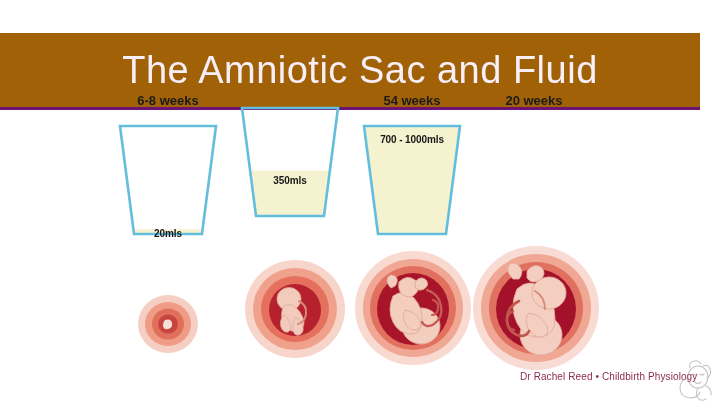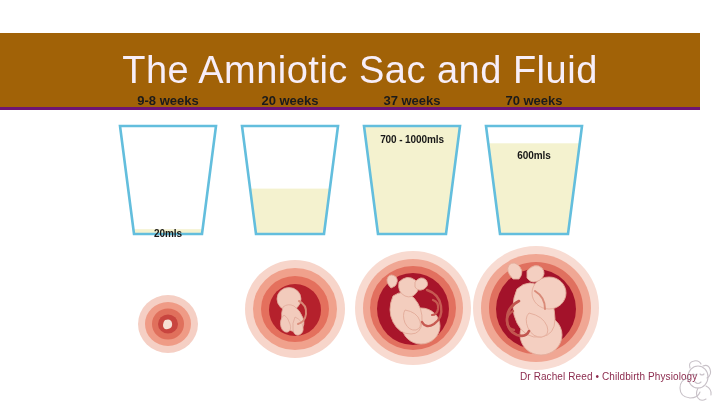--- a/index.html
+++ b/index.html
@@ -119,80 +119,68 @@
   }
 </style>
 </head>
 <body>
 
 <div class="header">
   <div class="header-title">The Amniotic Sac and Fluid</div>
 </div>
 
 <div class="stage stage-0">
-  <div class="stage-label">9-8 weeks</div>
+  <div class="stage-label">6-8 weeks</div>
   <div class="beaker-wrap">
     <svg class="beaker-svg" width="124" height="116" viewBox="0 0 124 116">
       <defs>
         <clipPath id="cup0">
           <polygon points="14,4 110,4 96,112 28,112"></polygon>
         </clipPath>
       </defs>
       <rect x="0" y="107.2" width="124" height="8.8" fill="#f4f2cf" clip-path="url(#cup0)"></rect>
       <polygon points="14,4 110,4 96,112 28,112" fill="none" stroke="#63bedd" stroke-width="2.6" stroke-linejoin="miter"></polygon>
     </svg>
     <div class="volume-label" style="top:96px;margin-top:10px;">20mls</div>
   </div>
 </div>
 
 <div class="stage stage-1">
-  <div class="stage-label">20 weeks</div>
   <div class="beaker-wrap">
     <svg class="beaker-svg" width="124" height="116" viewBox="0 0 124 116">
       <defs>
         <clipPath id="cup1">
           <polygon points="14,4 110,4 96,112 28,112"></polygon>
         </clipPath>
       </defs>
       <rect x="0" y="66.6" width="124" height="49.4" fill="#f4f2cf" clip-path="url(#cup1)"></rect>
       <polygon points="14,4 110,4 96,112 28,112" fill="none" stroke="#63bedd" stroke-width="2.6" stroke-linejoin="miter"></polygon>
     </svg>
+    <div class="volume-label" style="top:71px;">350mls</div>
   </div>
 </div>
 
 <div class="stage stage-2">
-  <div class="stage-label">37 weeks</div>
+  <div class="stage-label">54 weeks</div>
   <div class="beaker-wrap">
     <svg class="beaker-svg" width="124" height="116" viewBox="0 0 124 116">
       <defs>
         <clipPath id="cup2">
           <polygon points="14,4 110,4 96,112 28,112"></polygon>
         </clipPath>
       </defs>
       <rect x="0" y="5.1" width="124" height="110.9" fill="#f4f2cf" clip-path="url(#cup2)"></rect>
       <polygon points="14,4 110,4 96,112 28,112" fill="none" stroke="#63bedd" stroke-width="2.6" stroke-linejoin="miter"></polygon>
     </svg>
     <div class="volume-label" style="top:12px;">700 - 1000mls</div>
   </div>
 </div>
 
 <div class="stage stage-3">
-  <div class="stage-label">70 weeks</div>
-  <div class="beaker-wrap">
-    <svg class="beaker-svg" width="124" height="116" viewBox="0 0 124 116">
-      <defs>
-        <clipPath id="cup3">
-          <polygon points="14,4 110,4 96,112 28,112"></polygon>
-        </clipPath>
-      </defs>
-      <rect x="0" y="21.3" width="124" height="94.7" fill="#f4f2cf" clip-path="url(#cup3)"></rect>
-      <polygon points="14,4 110,4 96,112 28,112" fill="none" stroke="#63bedd" stroke-width="2.6" stroke-linejoin="miter"></polygon>
-    </svg>
-    <div class="volume-label" style="top:28px;">600mls</div>
-  </div>
+  <div class="stage-label">20 weeks</div>
 </div>
 
 <div class="fetus-wrap fetus-0">
   <svg width="74" height="74" viewBox="0 0 74 74">
     <ellipse cx="37" cy="37" rx="30" ry="29" fill="#f5cfc4"></ellipse>
     <ellipse cx="37" cy="37" rx="23" ry="22" fill="#ef9b86"></ellipse>
     <ellipse cx="37" cy="37" rx="16" ry="15.5" fill="#e0705c"></ellipse>
     <ellipse cx="37" cy="37" rx="10" ry="9.5" fill="#c8453f"></ellipse>
     <path d="M34,33 q6,-2 7,3 q1,5 -4,6 q-5,1 -5,-4 q0,-3 2,-5 z" fill="#f6dfd4"></path>
   </svg>

